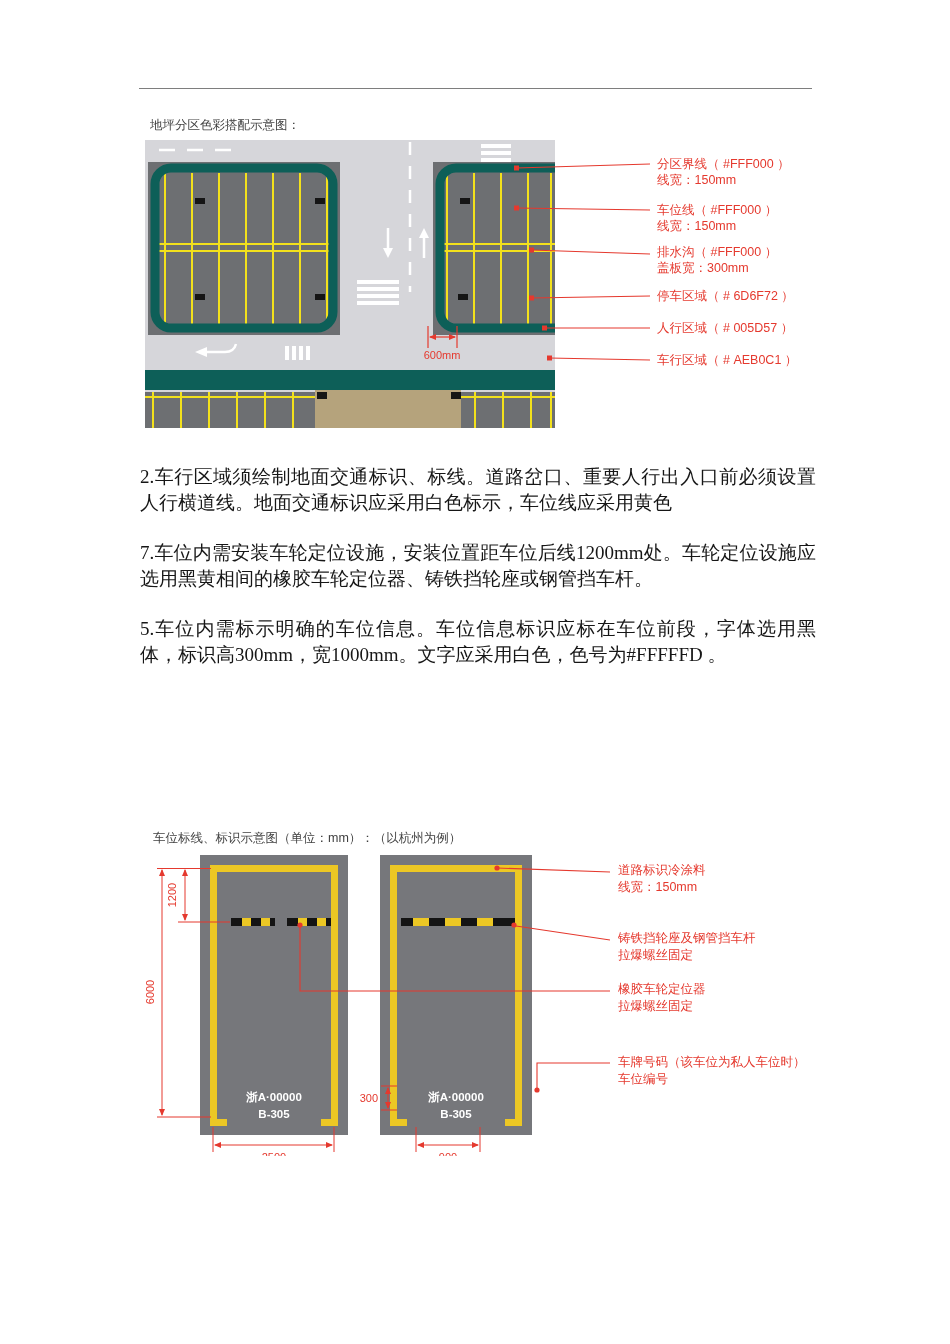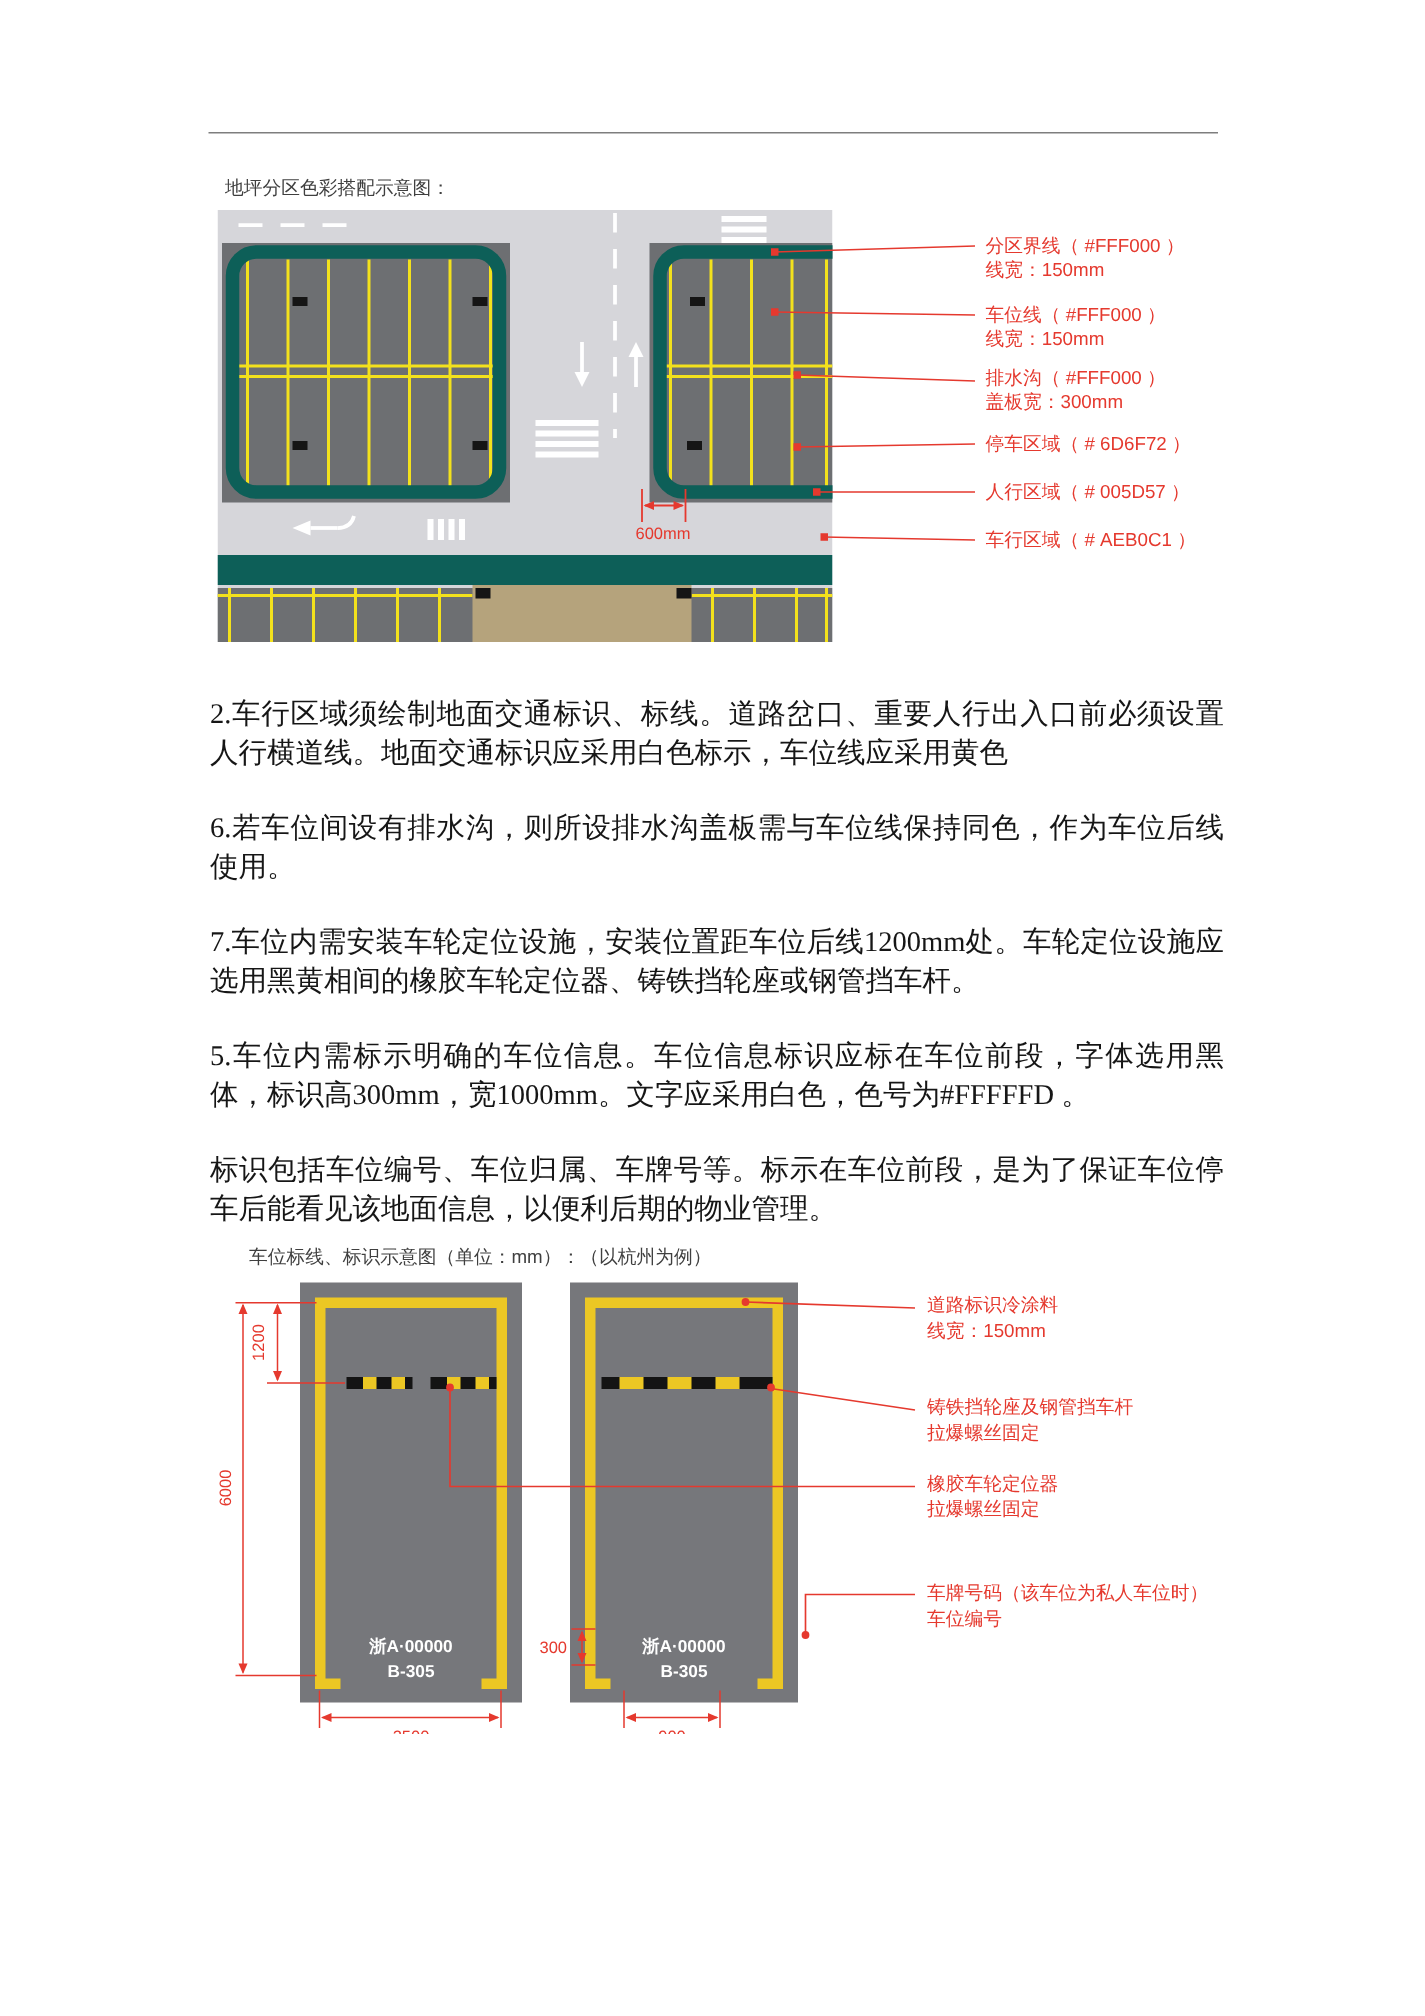--- a/index.html
+++ b/index.html
@@ -4,21 +4,21 @@
 <style>
   *{margin:0;padding:0;box-sizing:border-box}
   html,body{background:#ffffff}
   body{width:950px;height:1344px;font-family:"Liberation Serif","DejaVu Serif",serif}
   .page{position:relative;width:950px;height:1156px;background:#fff;overflow:hidden}
   .rule{position:absolute;left:139px;width:673px;height:0;border-top:1px solid #7e7e7e}
   .rule-top{top:88px}
   .rule-bottom{top:1320px}
   .fig-title{position:absolute;font-family:"Liberation Sans","DejaVu Sans",sans-serif;font-size:12.5px;color:#3f3f3f;white-space:nowrap}
   #fig1-title{left:150px;top:117px}
-  #fig2-title{left:166px;top:830px}
+  #fig2-title{left:153px;top:830px}
   #fig1{position:absolute;left:145px;top:140px}
   #fig2{position:absolute;left:145px;top:852px}
   .paras{position:absolute;left:140px;top:464px;width:676px;color:#161616}
   .paras p{font-size:19px;line-height:26px;margin-bottom:24px;text-align:justify}
   svg text{font-family:"Liberation Sans","DejaVu Sans",sans-serif}
   .co{fill:#e5392e;font-size:12.5px}
   .dimtext{fill:#e5392e;font-size:11px}
   .plate{fill:#ffffff;font-size:11.5px;font-weight:600}
 </style>
 </head>
@@ -168,24 +168,22 @@
       <text x="512" y="116">排水沟（ #FFF000 ）</text>
       <text x="512" y="132">盖板宽：300mm</text>
       <text x="512" y="160">停车区域（ # 6D6F72 ）</text>
       <text x="512" y="192">人行区域（ # 005D57 ）</text>
       <text x="512" y="224">车行区域（ # AEB0C1 ）</text>
     </g>
   </svg>
 
   <div class="paras">
     <p>2.车行区域须绘制地面交通标识、标线。道路岔口、重要人行出入口前必须设置人行横道线。地面交通标识应采用白色标示，车位线应采用黄色</p>
-    <p>6.若车位间设有排水沟，则所设排水沟盖板需与车位线保持同色，作为车位后线使用。</p>
     <p>7.车位内需安装车轮定位设施，安装位置距车位后线1200mm处。车轮定位设施应选用黑黄相间的橡胶车轮定位器、铸铁挡轮座或钢管挡车杆。</p>
     <p>5.车位内需标示明确的车位信息。车位信息标识应标在车位前段，字体选用黑体，标识高300mm，宽1000mm。文字应采用白色，色号为#FFFFFD 。</p>
-    <p>标识包括车位编号、车位归属、车牌号等。标示在车位前段，是为了保证车位停车后能看见该地面信息，以便利后期的物业管理。</p>
   </div>
 
   <div class="fig-title" id="fig2-title">车位标线、标识示意图（单位：mm）：（以杭州为例）</div>
 
   <svg id="fig2" width="700" height="315" viewBox="0 0 700 315">
 
     <g>
       <rect x="55" y="3" width="148" height="280" fill="#76777b"></rect>
       <path d="M 82 270.5 L 68.5 270.5 L 68.5 16.5 L 189.5 16.5 L 189.5 270.5 L 176 270.5" stroke="#ecc724" stroke-width="7" fill="none"></path>
       <g>

